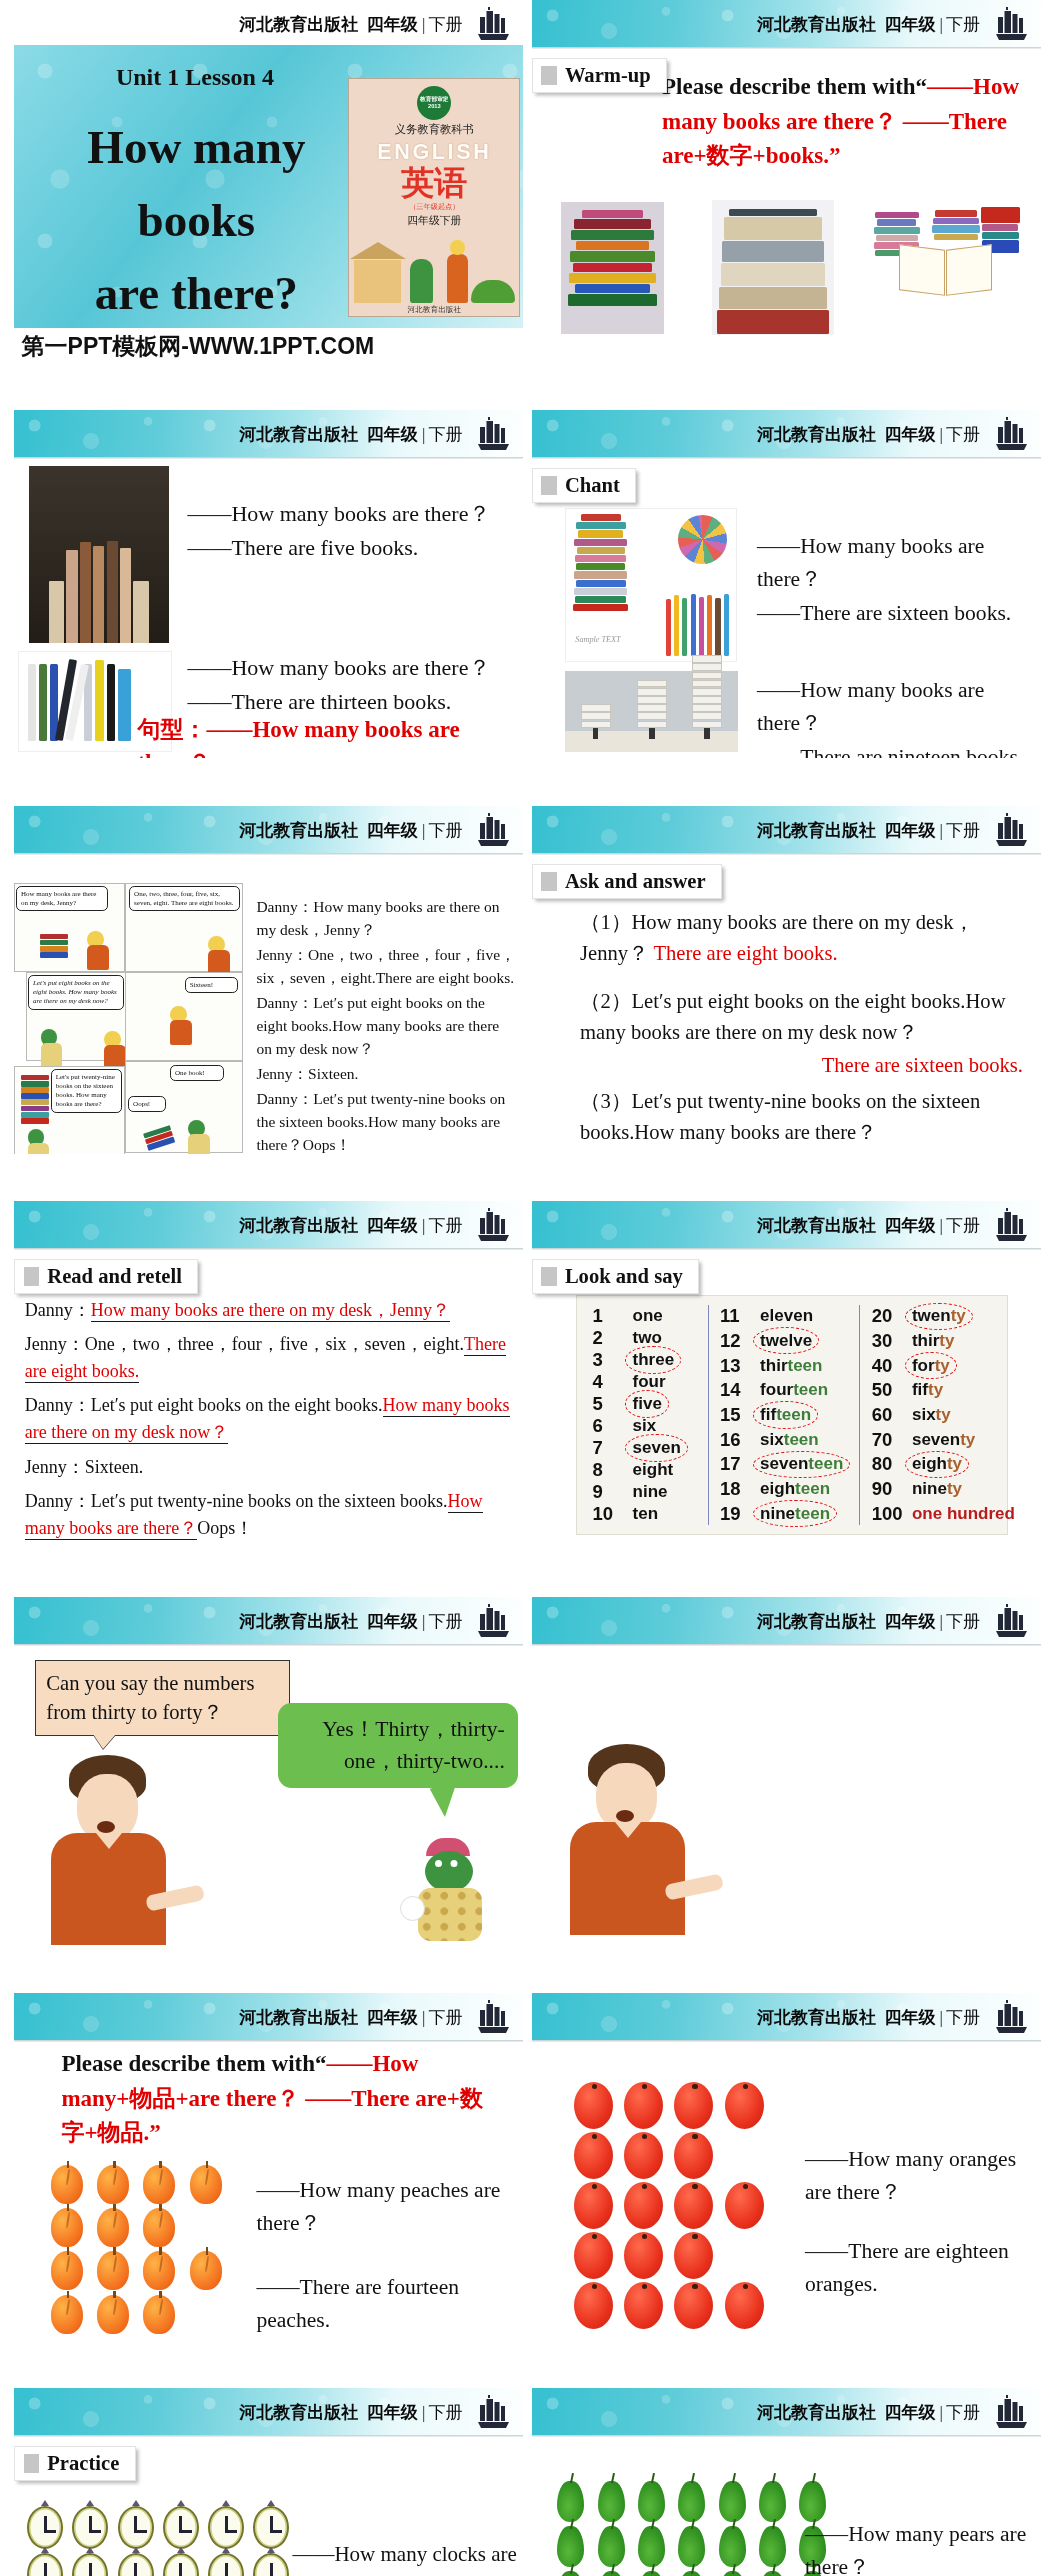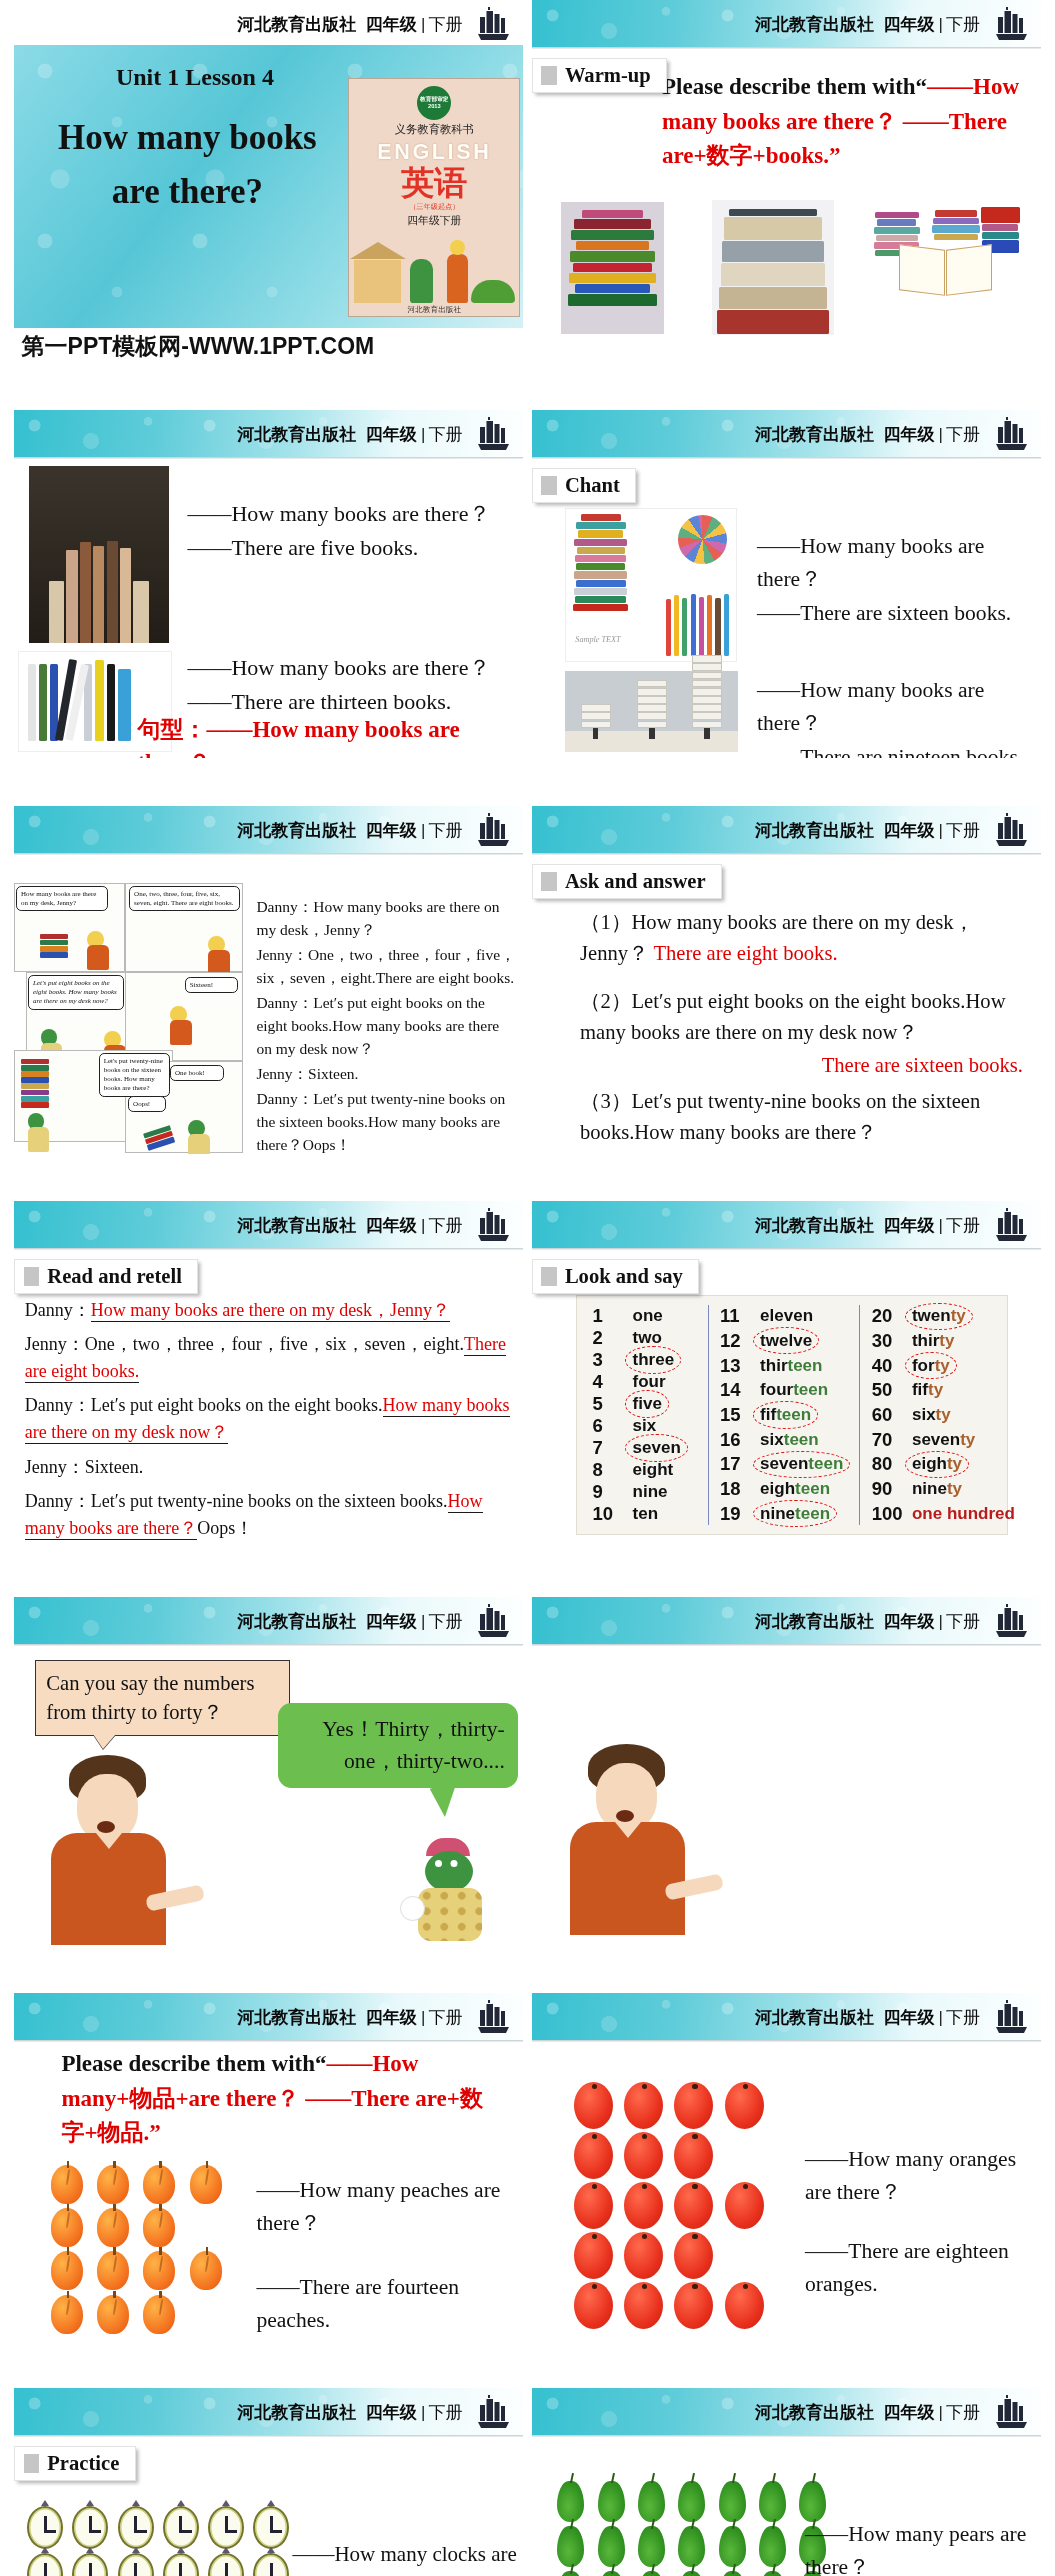--- a/index.html
+++ b/index.html
@@ -16,21 +16,21 @@
     background:linear-gradient(95deg,#35c0d0 0%,#5fccd9 28%,#a5e3eb 55%,#e9f9fb 75%,#fdffff 100%);
     box-shadow:0 1.5px 0 rgba(110,135,140,.35);}
   .band.plain{background:#fff;box-shadow:none;}
   .band::before{content:"";position:absolute;inset:0;opacity:.5;
     background-image:radial-gradient(circle at 20.6px 15.5px,rgba(255,255,255,.5) 5.7px,transparent 6.2px),
       radial-gradient(circle at 77px 31px,rgba(255,255,255,.35) 7.7px,transparent 8.2px),
       radial-gradient(circle at 134px 11.3px,rgba(255,255,255,.4) 4.1px,transparent 4.6px);
     background-size:175px 47px;}
   .band.plain::before{display:none;}
   .band-text{position:absolute;right:61px;top:50%;transform:translateY(-50%);
-    font-family:Liberation Sans, sans-serif;font-size:17px;color:#0b0b0b;white-space:nowrap;}
+    font-family:Liberation Serif, serif;font-size:17px;color:#0b0b0b;white-space:nowrap;}
   .band-text b{font-weight:bold;}
   .band-text .sep{font-weight:normal;margin:0 3.1px 0 4.1px;color:#222;}
   .blogo{position:absolute;right:13.4px;top:6.2px;width:33px;height:35px;}
 
   .badge{position:absolute;left:0;top:58px;background:#fff;border:0.5px solid #e3e3e3;
     box-shadow:2.6px 3.1px 3.6px rgba(0,0,0,.28);padding:5.2px 15.5px 5.2px 8.2px;display:flex;align-items:center;gap:8.2px;
     font-weight:bold;font-size:20.6px;z-index:5;}
   .bsq{width:15.5px;height:18.5px;background:#c6c6c6;display:inline-block;}
 
   .red{color:#e00000;}
@@ -39,21 +39,21 @@
 
   
   .s1-body{position:absolute;top:45px;left:0;right:0;bottom:30px;
     background:linear-gradient(128deg,#8cdbe7 0%,#56c6d6 38%,#8fdce6 68%,#d6f2f6 100%);}
   .s1-body::before{content:"";position:absolute;inset:0;opacity:.45;
     background-image:radial-gradient(circle at 31px 26px,rgba(255,255,255,.5) 7.2px,transparent 7.7px),
      radial-gradient(circle at 103px 77px,rgba(255,255,255,.4) 5.2px,transparent 5.7px),
      radial-gradient(circle at 46px 134px,rgba(255,255,255,.4) 9.3px,transparent 9.8px);
     background-size:155px 170px;}
   .s1-unit{position:absolute;top:18.5px;left:67px;width:227px;text-align:center;font-weight:bold;font-size:24px;}
-  .s1-title{position:absolute;top:66px;left:3px;width:340px;text-align:center;font-weight:bold;font-size:35px;line-height:1.55;}
+  .s1-title{position:absolute;top:66px;left:12px;width:340px;text-align:center;font-weight:bold;font-size:47px;line-height:1.55;}
   .s1-footer{position:absolute;bottom:0;left:0;right:0;height:30px;background:#fff;
     font-family:"Liberation Sans","DejaVu Sans",sans-serif;font-weight:bold;font-size:23px;padding:3.1px 0 0 7.2px;}
   .s1-cover{position:absolute;top:78px;right:3.1px;width:170px;height:237px;background:#f0d8c8;
     border:0.5px solid #bba globalThis;border:0.5px solid #b9a694;text-align:center;z-index:4;}
   .logo-circ{width:34px;height:34px;margin:7.2px auto 2.1px;background:#1e7a37;border-radius:50%;color:#fff;
     font:700 5.7px/1.2 "Liberation Sans",sans-serif;display:flex;flex-direction:column;align-items:center;justify-content:center;}
   .cov-series{font-size:11.3px;color:#222;}
   .cov-eng{font:800 21.6px "Liberation Sans",sans-serif;color:#fffdf8;letter-spacing:2.6px;text-shadow:0 0 2.1px rgba(200,150,120,.9);margin-top:2.1px;}
   .cov-cn{font:900 33px "Liberation Sans",sans-serif;color:#e23226;line-height:1.1;}
   .cov-note{font-size:7.2px;color:#e23226;}
@@ -460,21 +460,21 @@
         <i class="b"></i>
       </div>
   </div>
   <div class="panel" style="left:111px;top:166px;width:116px;height:87px;">
     <div class="cb" style="right:4.1px;top:4.1px;width:44px;">Sixteen!</div>
     <div class="fig girl" style="left:44px;top:33px;">
         <i class="h"></i>
         <i class="b"></i>
       </div>
   </div>
-  <div class="panel" style="left:0;top:244px;width:109px;height:90px;padding-left:48px;">
+  <div class="panel" style="left:0;top:260px;width:109px;height:90px;">
     <div class="cb" style="right:2.1px;top:2.1px;width:62px;">Let's put twenty-nine books on the sixteen books. How many books are there?</div>
     <div class="ministack" style="left:5.2px;top:7.2px;">
       <i style="background:#b03030"></i>
         <i style="background:#2a7a4a"></i>
         <i style="background:#d8821f"></i>
       <i style="background:#2a50b0"></i>
         <i style="background:#caa94e"></i>
         <i style="background:#8a3a8a"></i>
       <i style="background:#3aa0a0"></i>
         <i style="background:#c5281c"></i>

